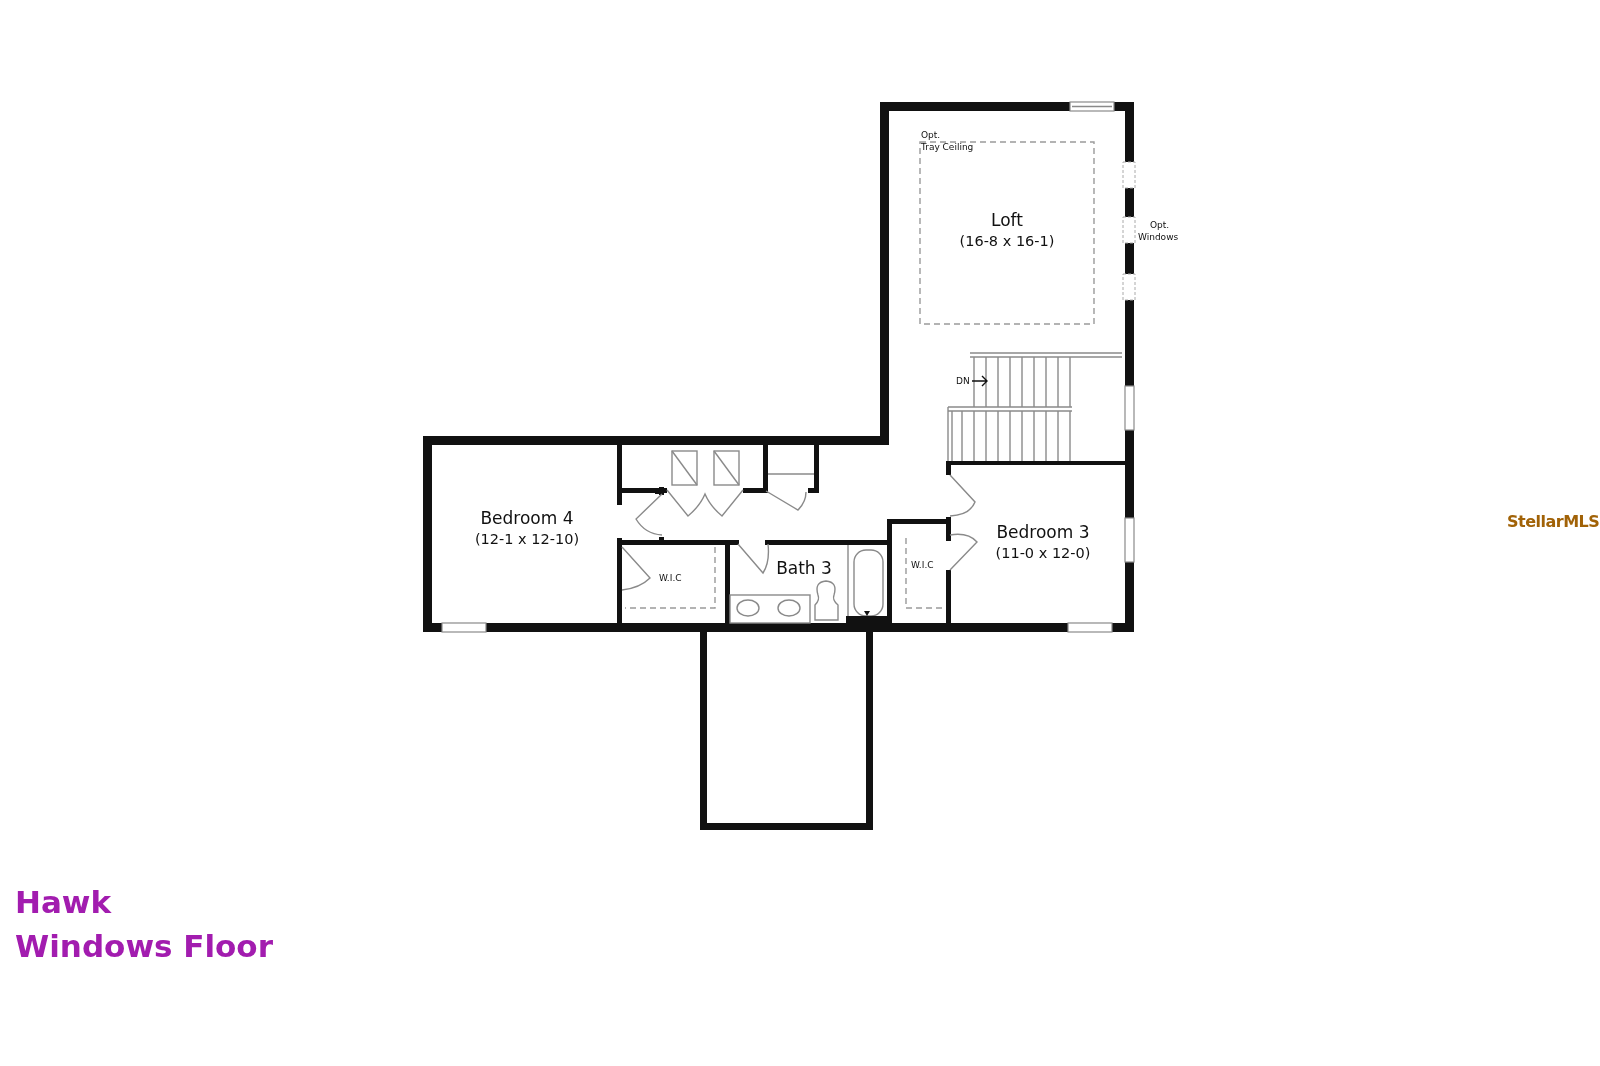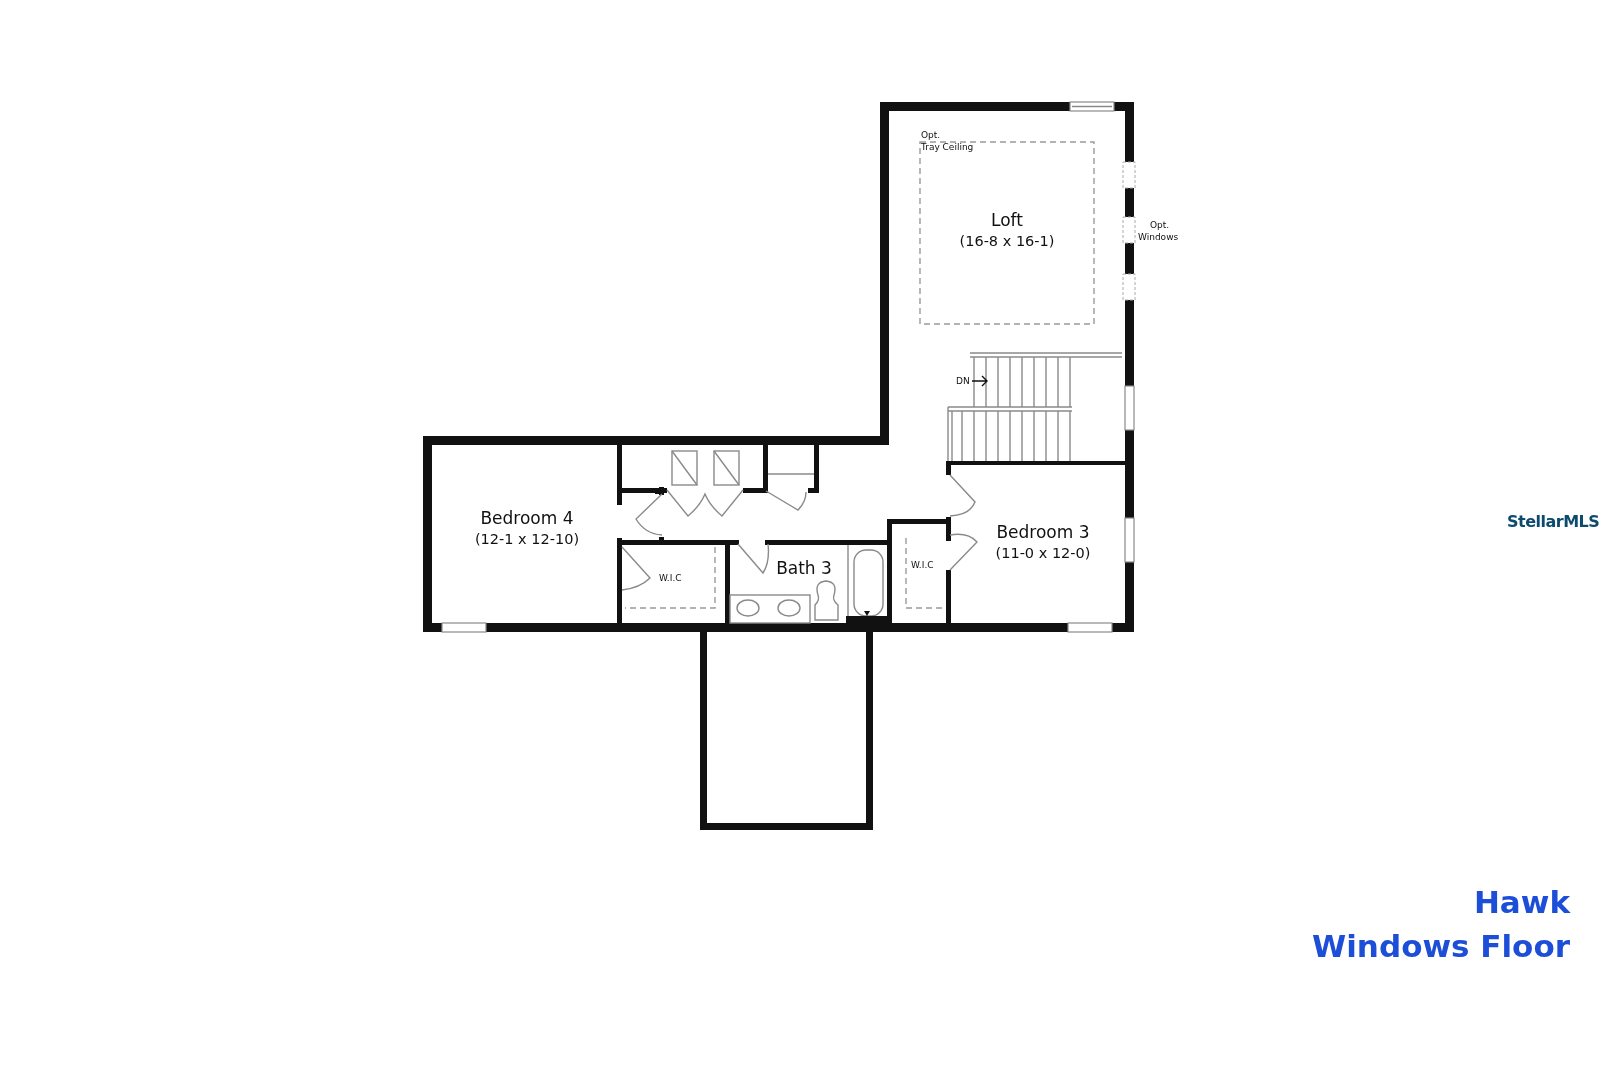--- a/index.html
+++ b/index.html
@@ -6,24 +6,24 @@
   body { width:1600px; height:1066px; position:relative; overflow:hidden; font-family:"DejaVu Sans", sans-serif; }
   #plan { position:absolute; left:0; top:0; }
   .wall { fill:#111111; }
   .thin { stroke:#111; stroke-width:1.4; fill:none; }
   .grey { stroke:#8a8a8a; stroke-width:1.4; fill:none; }
   .dash { stroke:#9a9a9a; stroke-width:1.4; fill:none; stroke-dasharray:6 4; }
   .win { fill:#ffffff; stroke:#8a8a8a; stroke-width:1.2; }
   .room-name { font-family:"DejaVu Sans", sans-serif; font-size:17px; fill:#111; text-anchor:middle; }
   .room-dim { font-family:"DejaVu Sans", sans-serif; font-size:14.5px; fill:#111; text-anchor:middle; }
   .small { font-family:"DejaVu Sans", sans-serif; font-size:9px; fill:#111; }
-  .title { position:absolute; left:0; width:1570px; text-align:right; font-family:"DejaVu Sans", sans-serif; font-weight:bold; color:#1d4ed8; }
+  .title { position:absolute; left:0; width:1570px; text-align:left; font-family:"DejaVu Sans", sans-serif; font-weight:bold; color:#a21caf;padding-left:15px; }
   .t1 { top:884px; font-size:31px; }
   .t2 { top:928px; font-size:31px; }
-  .watermark { position:absolute; left:1507px; top:512px; font-family:"DejaVu Sans", sans-serif; font-size:16px; color:#0c4a6e; font-weight:bold; letter-spacing:-0.5px; }
+  .watermark { position:absolute; left:1507px; top:512px; font-family:"DejaVu Sans", sans-serif; font-size:16px; color:#a16207; font-weight:bold; letter-spacing:-0.5px; }
 </style>
 </head>
 <body>
 
 <svg id="plan" width="1600" height="1066" viewBox="0 0 1600 1066" xmlns="http://www.w3.org/2000/svg">
 
   <g>
 
     <rect class="wall" x="880" y="102" width="254" height="9"></rect>
 

